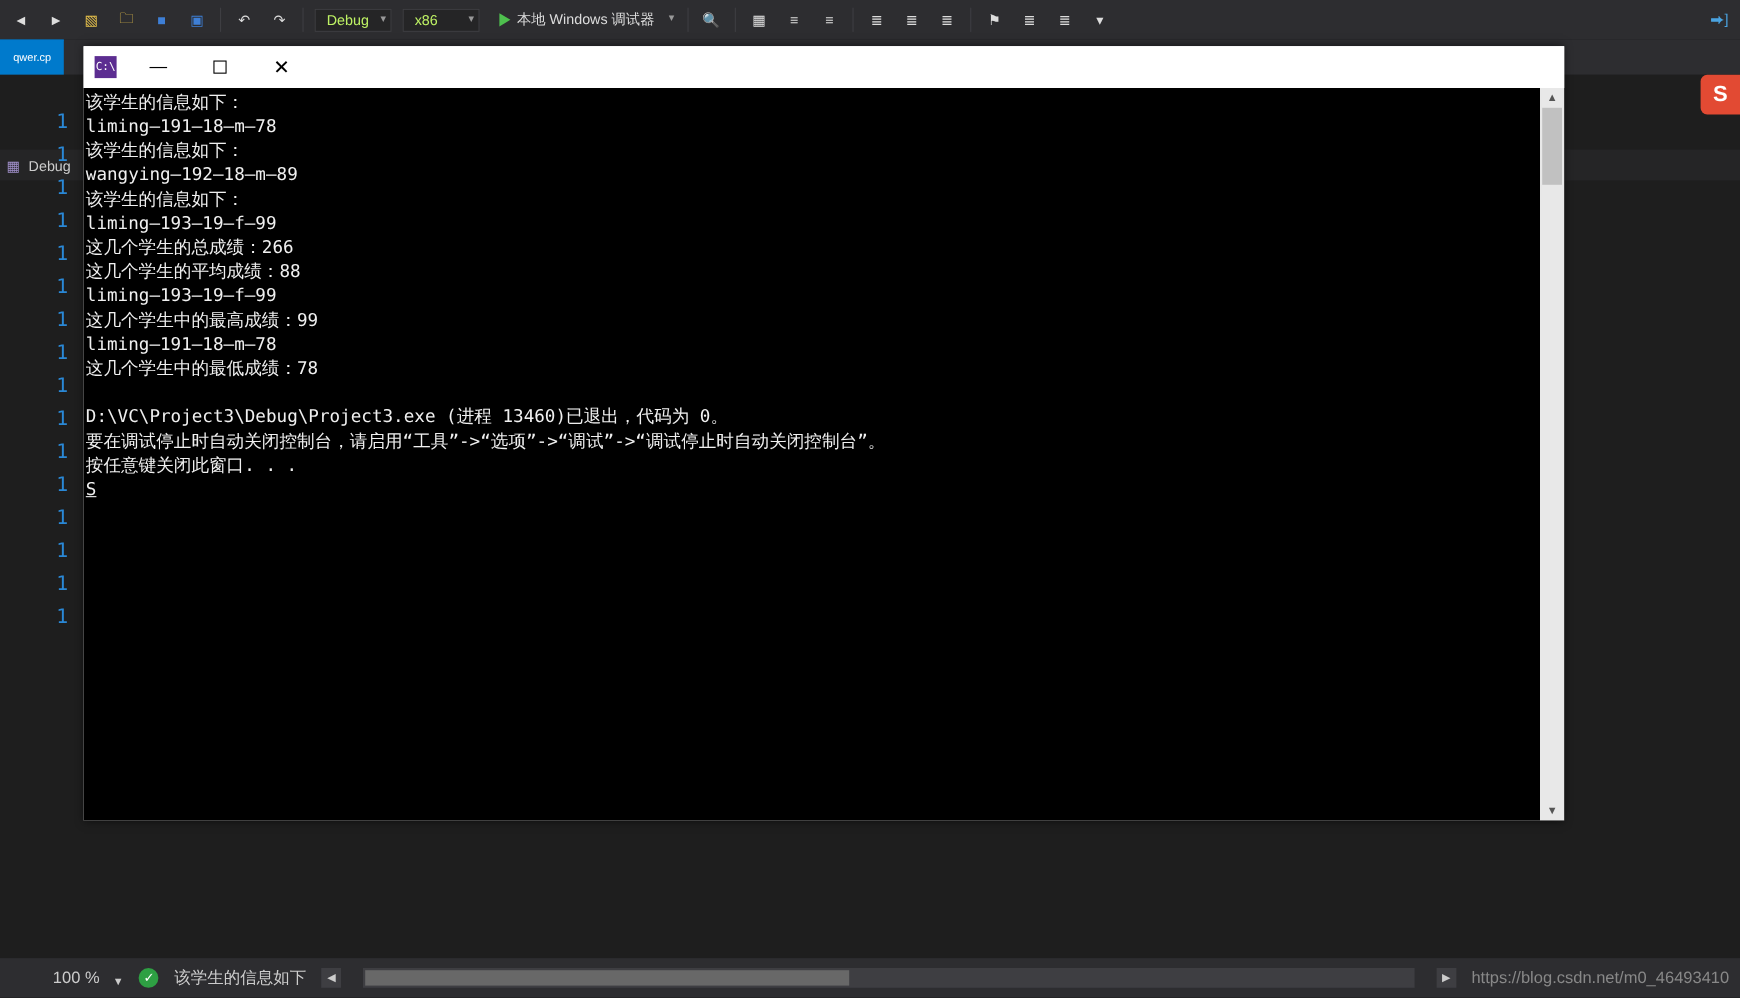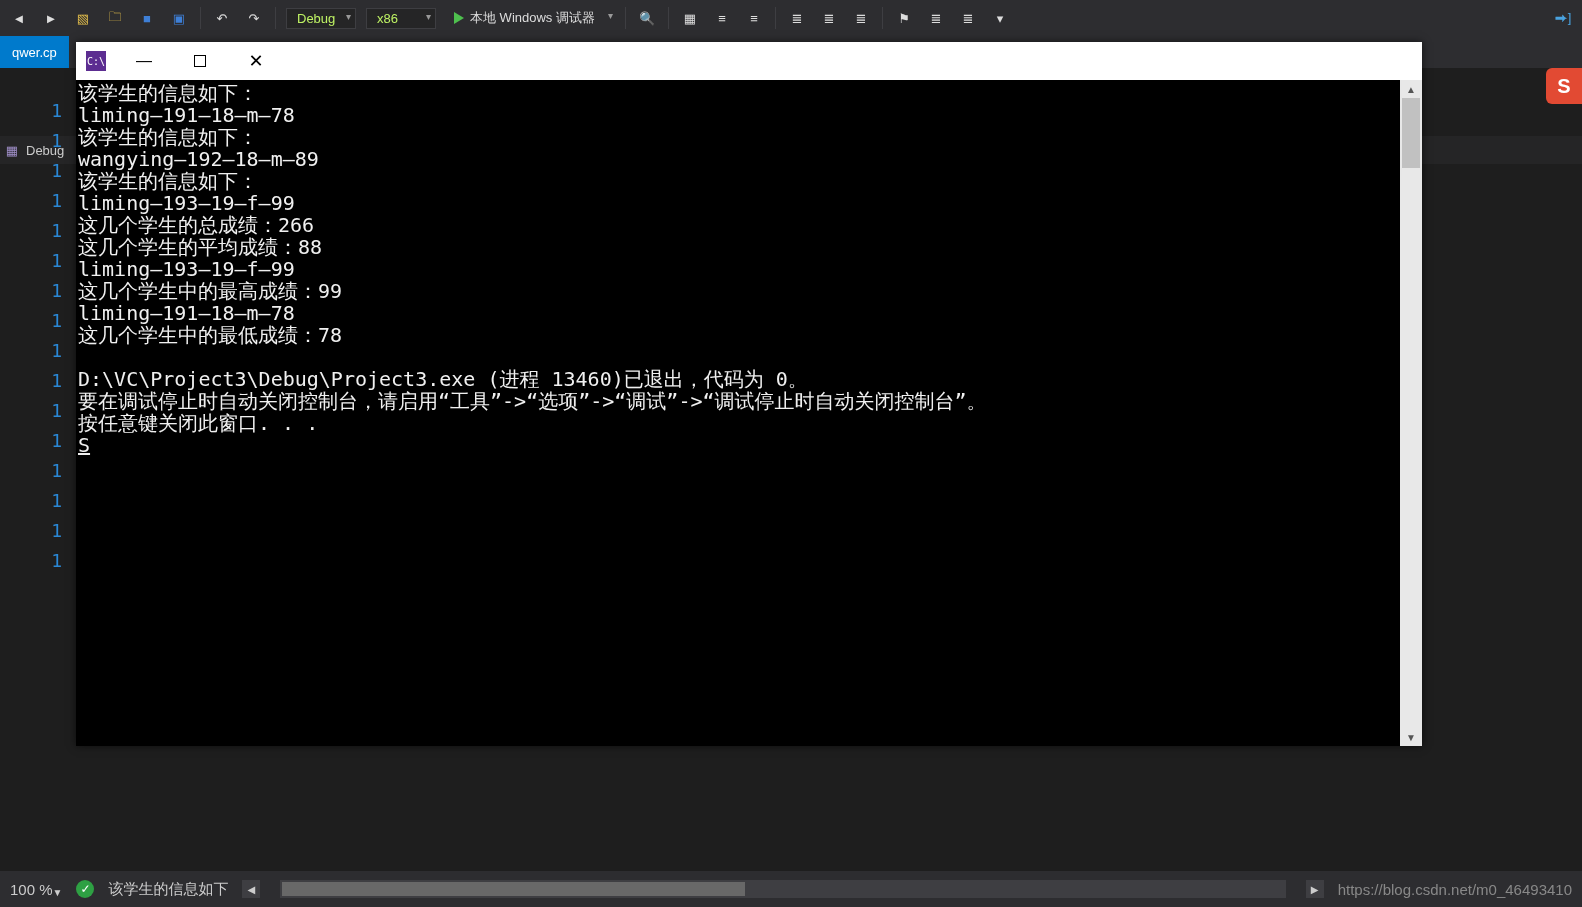--- a/index.html
+++ b/index.html
@@ -71,21 +71,21 @@
     top: 36px; left: 0; right: 0;
     height: 32px;
     background: #2d2d30;
     display: flex;
     align-items: stretch;
   }
   .tabstrip .tab {
     background: #007acc;
     color: #fff;
     padding: 6px 12px;
-    font-size: 13px;
+    font-size: 10px;
     display: flex; align-items:center;
     border-top: 1px solid #007acc;
   }
 
   
   .tabstrip2 {
     position: absolute;
     top: 68px; left: 0; right: 0;
     height: 28px;
     background: #252526;
@@ -127,21 +127,21 @@
     left: 0; right: 0; bottom: 0;
     height: 36px;
     background: #2d2d30;
     display: flex;
     align-items: center;
     padding: 0 10px;
     gap: 14px;
     font-size: 15px;
     color: #ccc;
   }
-  .statusbar .zoom { display:flex; align-items:flex-end; gap:0; }
+  .statusbar .zoom { display:flex; align-items:flex-end; gap:12px;margin-left:38px; }
   .statusbar .zoom .caret { font-size:10px; color:#ccc; }
   .statusbar .check {
     width:18px; height:18px; border-radius:50%;
     background:#2ea043; color:#fff; font-size:12px;
     display:flex; align-items:center; justify-content:center;
   }
   .statusbar .hscroll {
     flex: 1;
     height: 18px;
     background: #3e3e42;
@@ -205,21 +205,21 @@
     flex: 1;
     background: #000;
     position: relative;
     overflow: hidden;
   }
   .console-text {
     position: absolute;
     top: 2px; left: 2px; right: 22px; bottom: 2px;
     color: #f0f0f0;
     font-family: "NSimSun","SimSun","Microsoft YaHei",Consolas,monospace;
-    font-size: 20px;
+    font-size: 16px;
     line-height: 22px;
     white-space: pre;
   }
   .console-scroll {
     position:absolute; top:0; right:0; bottom:0; width:22px;
     background:#e8e8e8;
   }
   .console-scroll .st {
     position:absolute; top:18px; left:2px; right:2px; height:70px;
     background:#c1c1c1;

